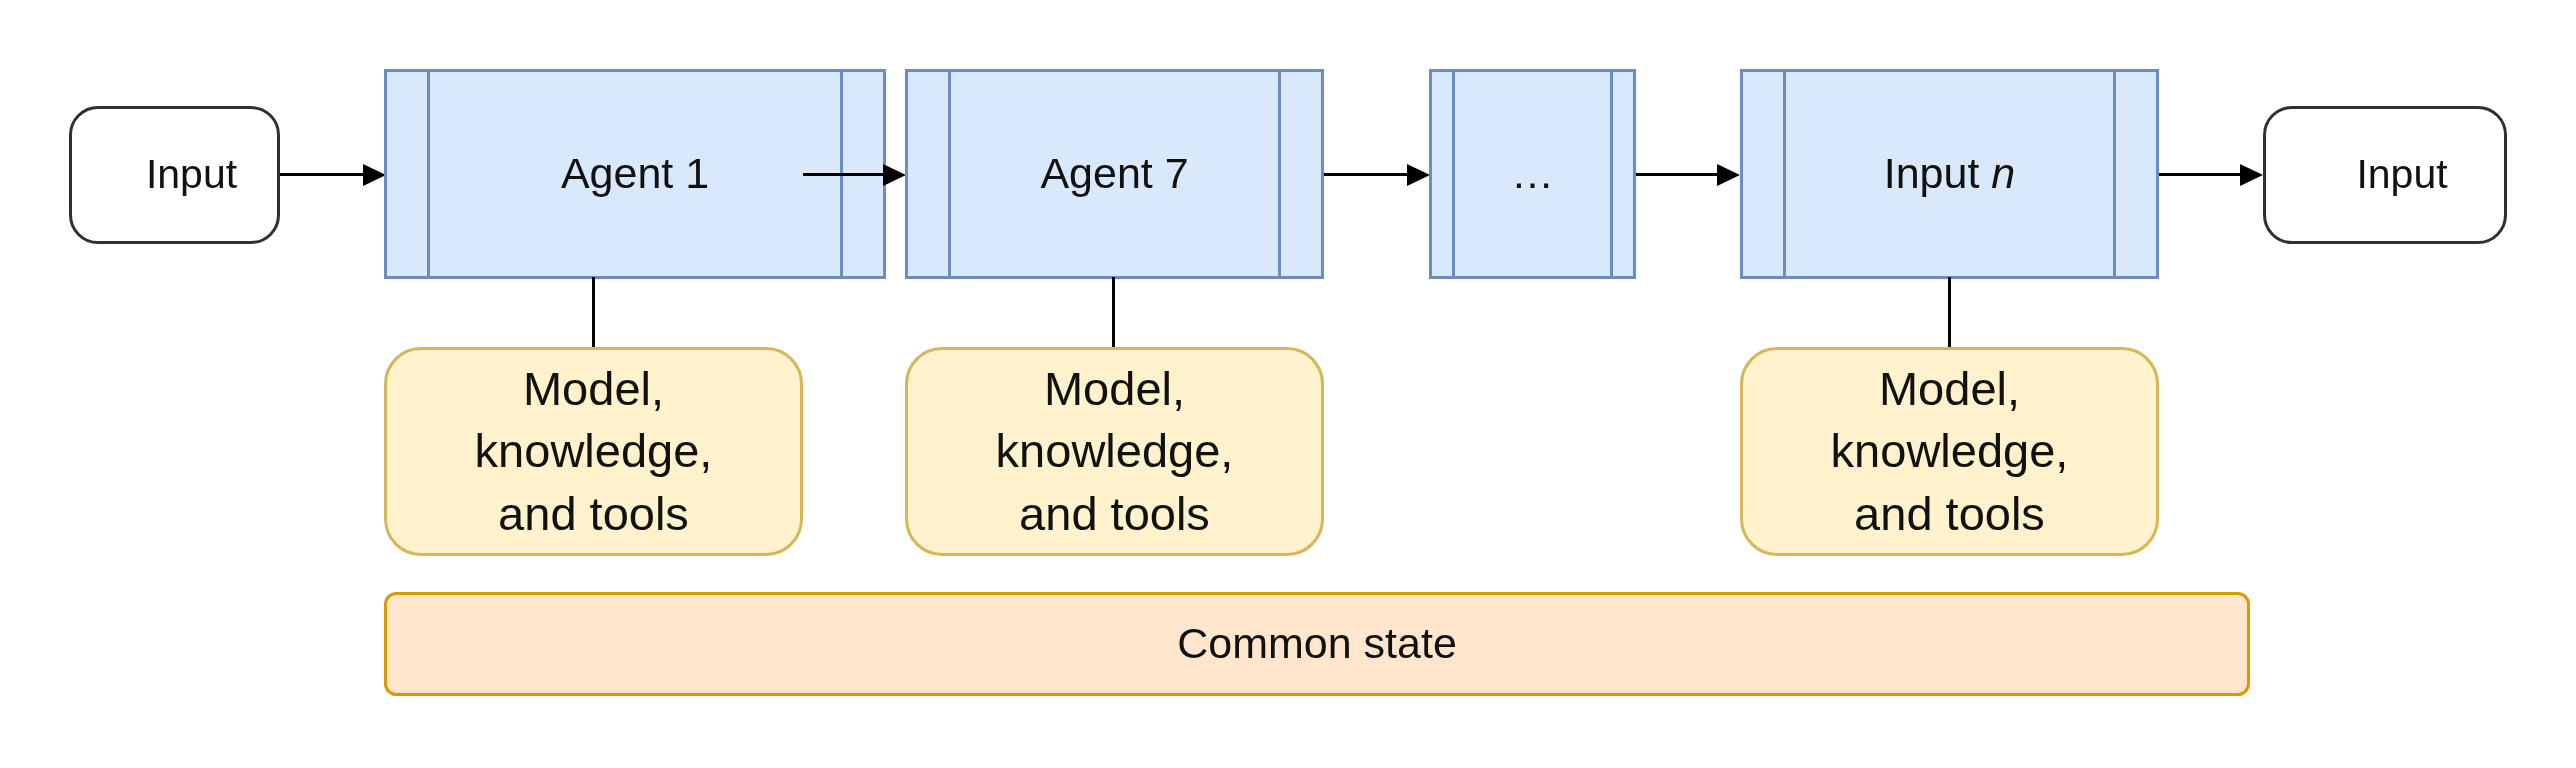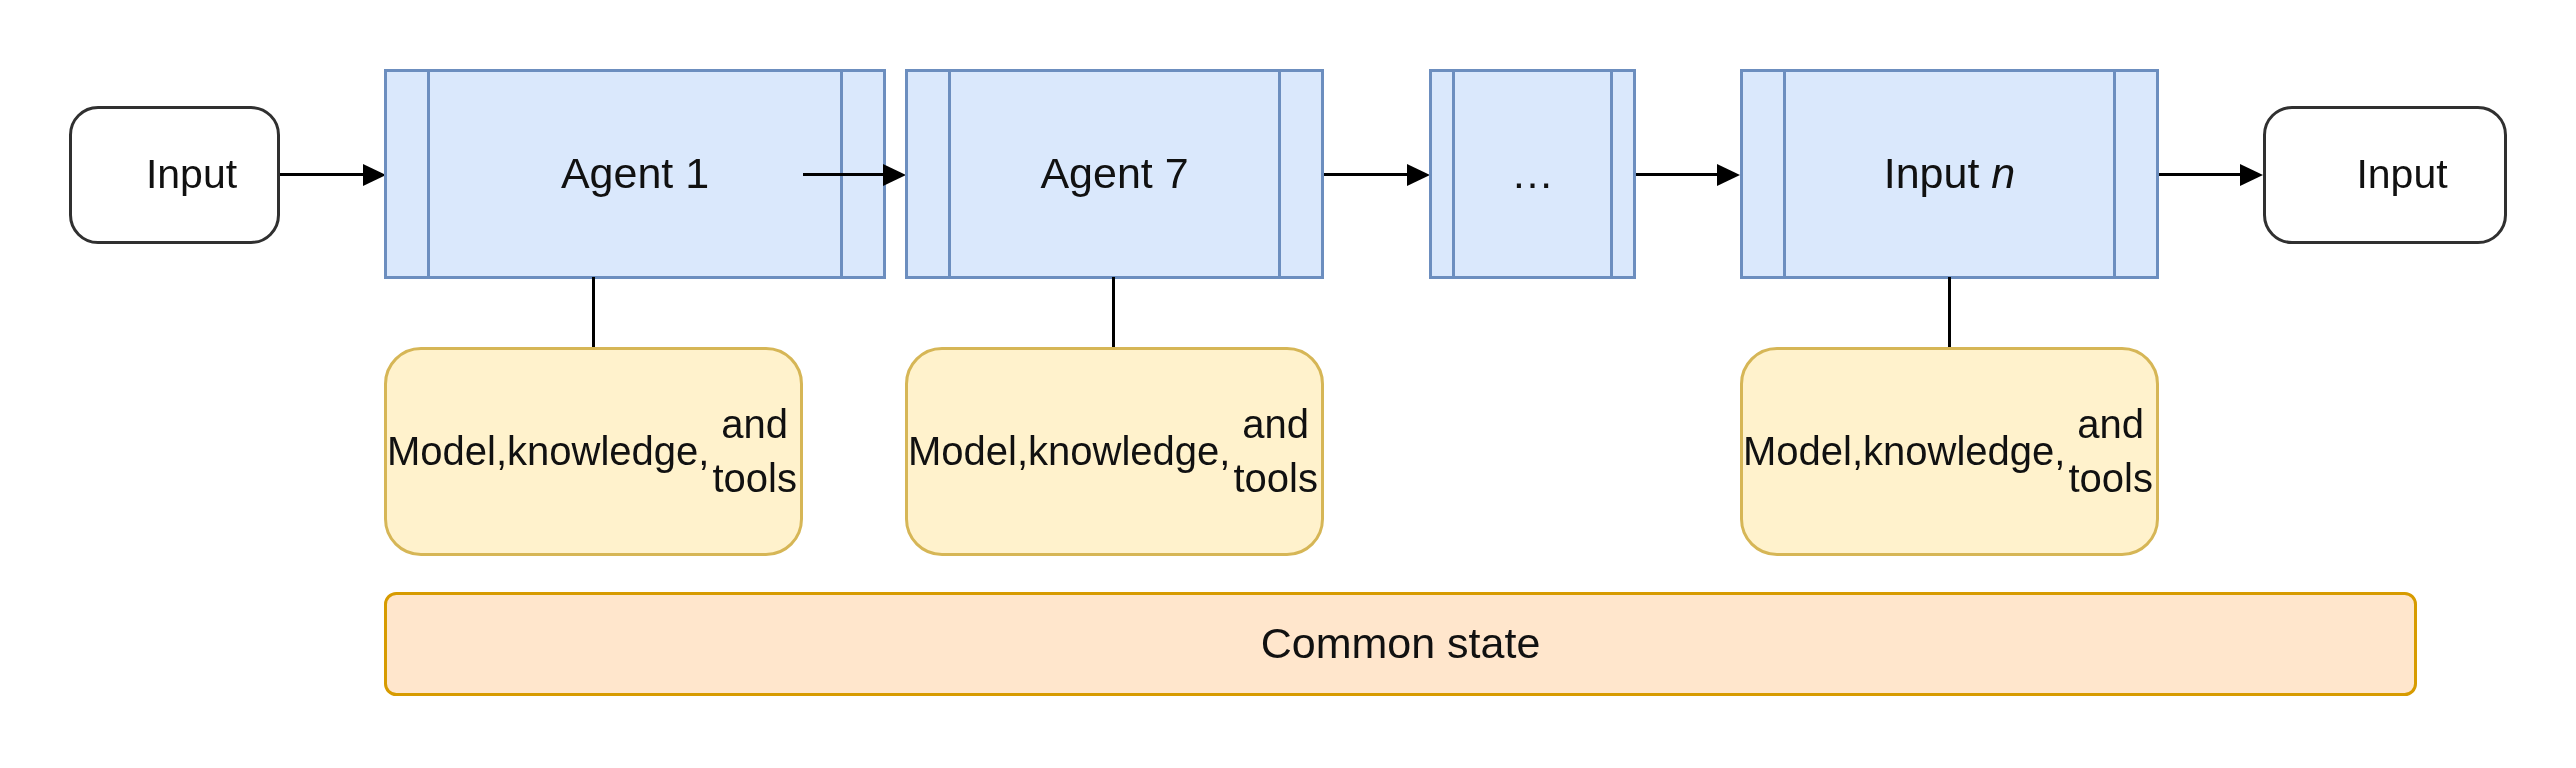--- a/index.html
+++ b/index.html
@@ -50,23 +50,23 @@
   .process.wide .vbar.left  { left: 40px; }
   .process.wide .vbar.right { right: 40px; }
   .process.narrow .vbar.left  { left: 20px; }
   .process.narrow .vbar.right { right: 20px; }
   .var-italic { font-style: italic; }
   
   .resource {
     background: #fff2cc;
     border: 3.1px solid #d6b656;
     border-radius: 37px;
-    font-size: 40px;
+    font-size: 47px;
     line-height: 1.33;
-    flex-direction: row;
+    flex-direction: column;
   }
   
   .state {
     background: #ffe6cc;
     border: 3.1px solid #d79b00;
     border-radius: 12.3px;
     font-size: 43px;
   }
   
   .arrow {
@@ -171,18 +171,18 @@
     <div>knowledge,</div>
     <div>and tools</div>
   </div>
 
   <div class="node resource" style="left:1740px; top:347px; width:419px; height:209px;">
     <div>Model,</div>
     <div>knowledge,</div>
     <div>and tools</div>
   </div>
 
-  <div class="node state" style="left:384px; top:592px; width:2033px; height:104px;">
+  <div class="node state" style="left:384px; top:592px; width:1866px; height:104px;">
     <span>Common state</span>
   </div>
 
 </div>
 
 
 </body></html>

